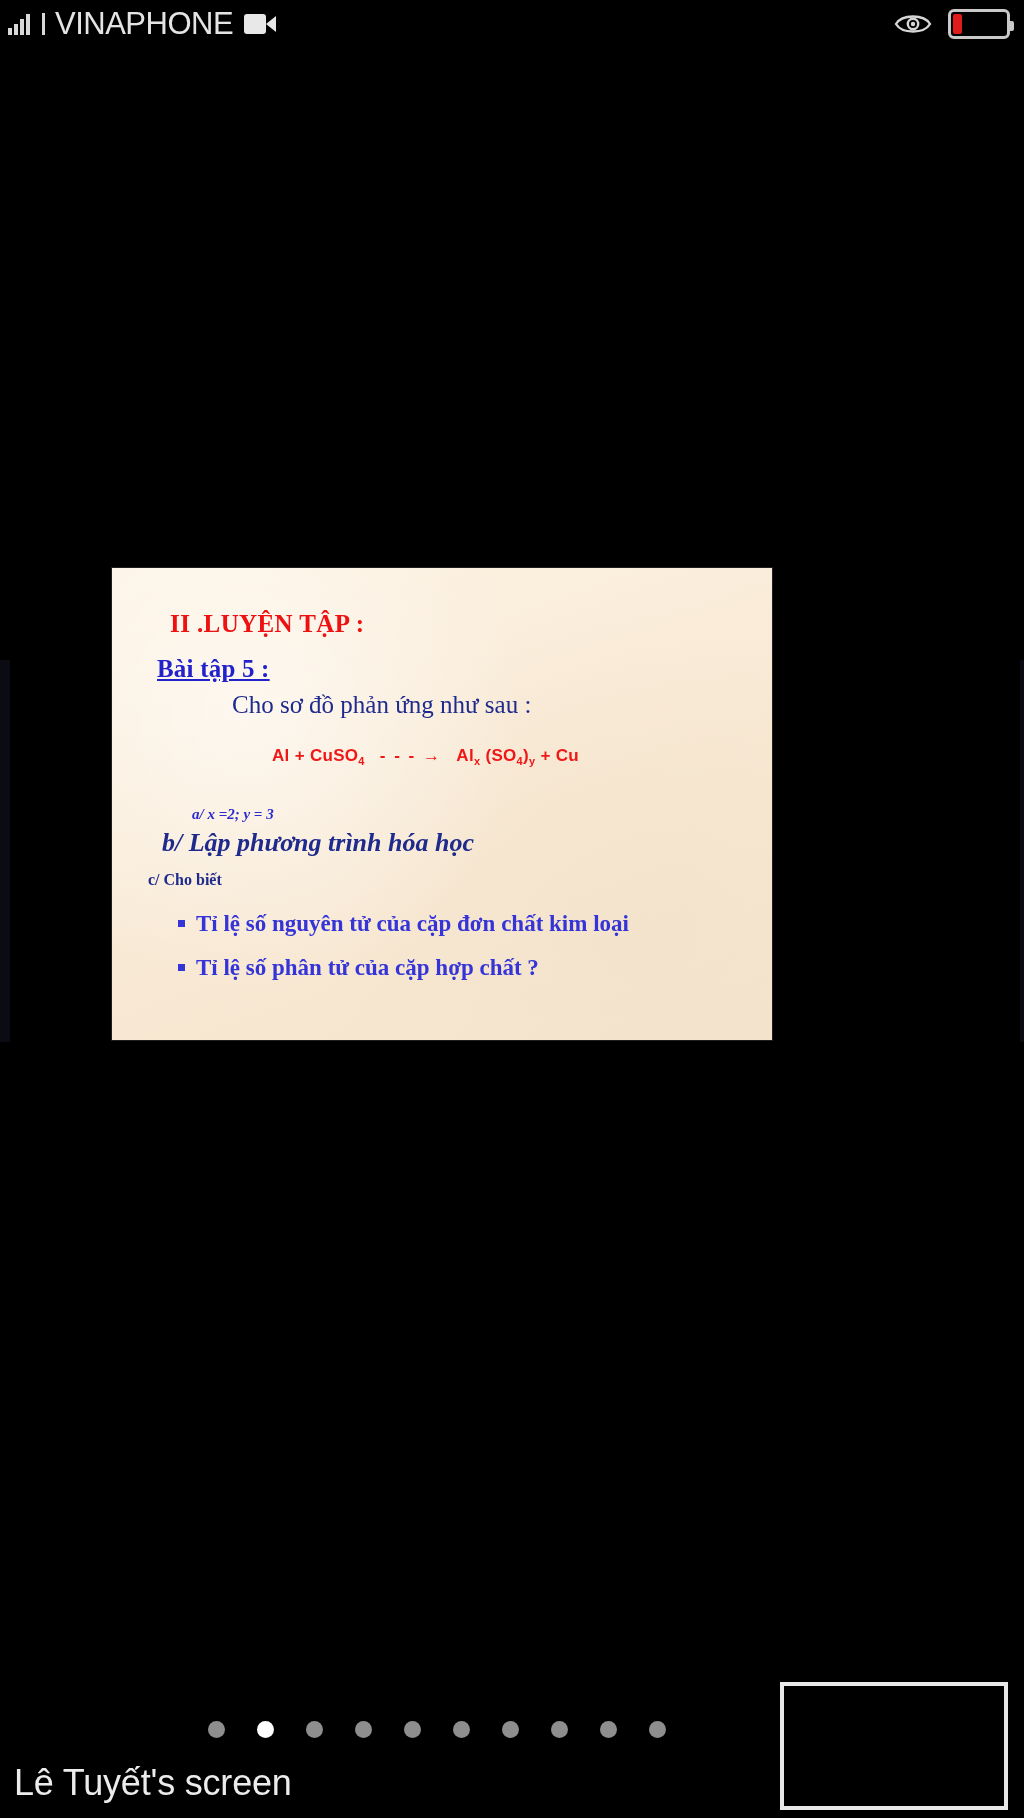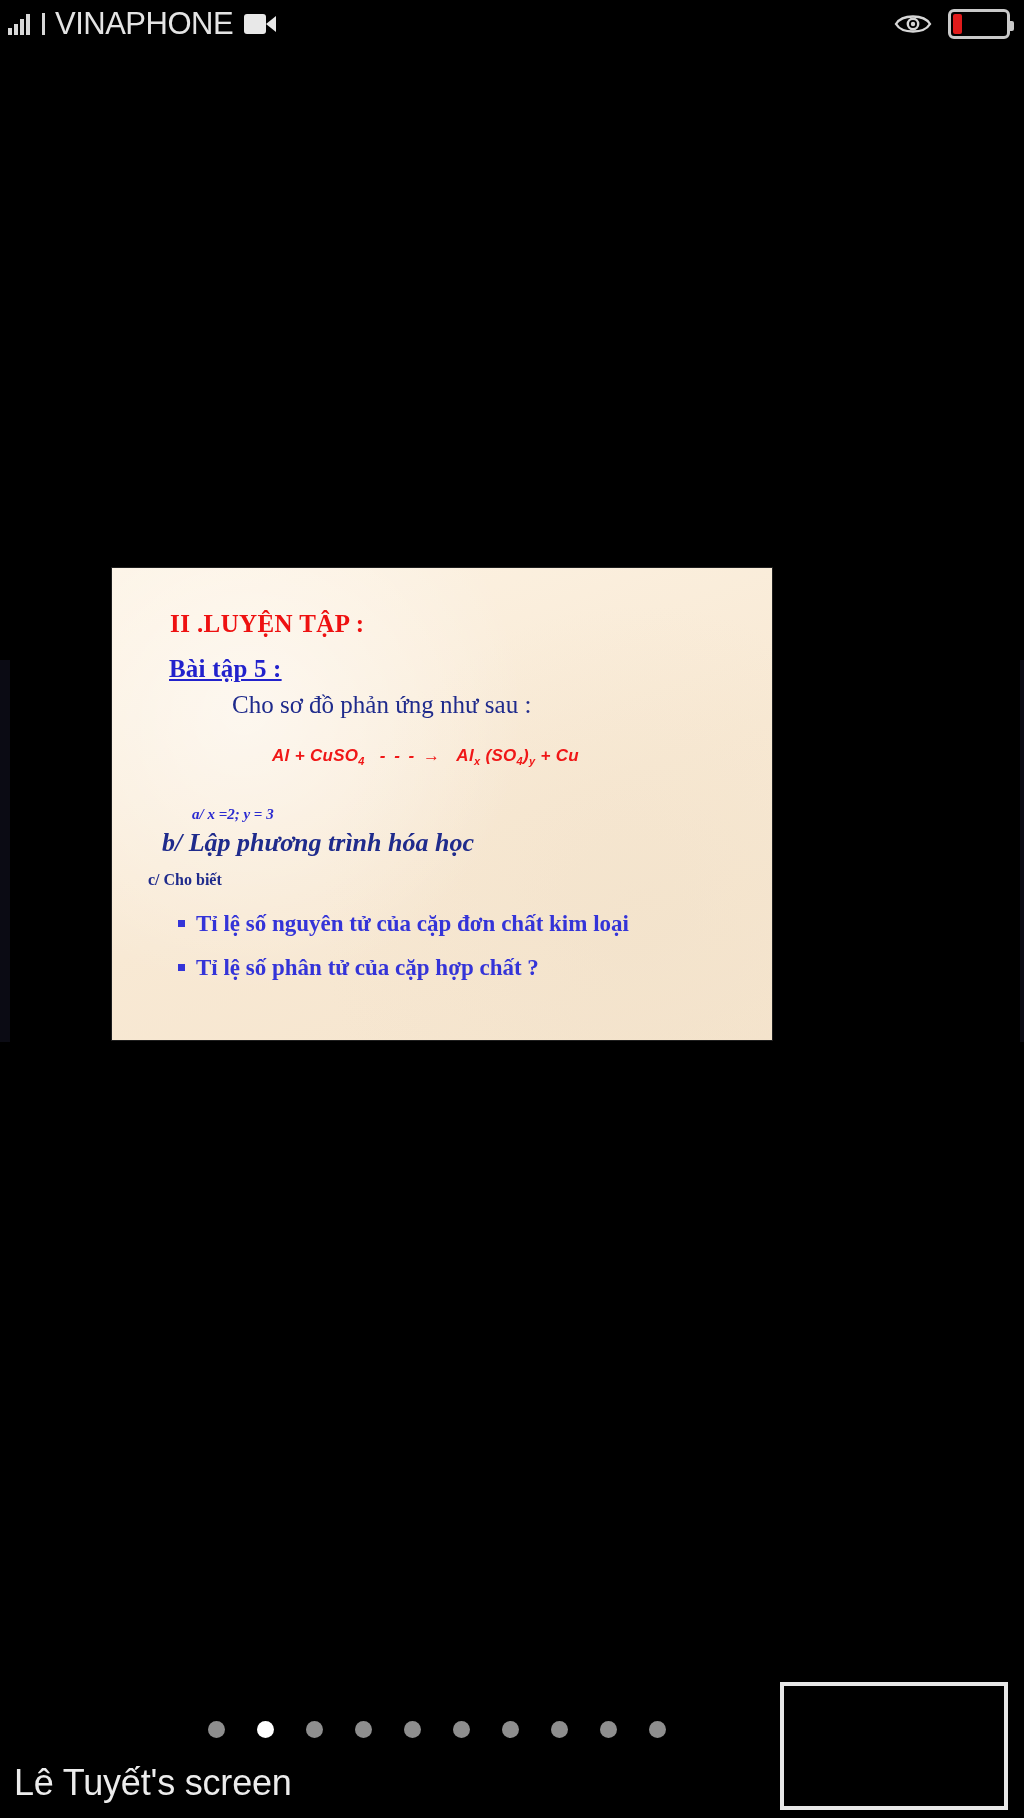--- a/index.html
+++ b/index.html
@@ -172,36 +172,34 @@
     font-weight:bold;
     letter-spacing:0.4px;
   }
   .subheading {
     left:45px; top:87px;
     color:#2222cc;
     font-size:25px;
     font-weight:bold;
     text-decoration:underline;
     letter-spacing:0.2px;
-    margin-left:12px;
   }
   .prompt-line {
     left:120px; top:123px;
     color:#1f2b8c;
     font-size:25px;
     font-weight:normal;
   }
   .equation {
     left:160px; top:178px;
     color:#f01717;
     font-family:"Liberation Sans", sans-serif;
     font-size:17px;
     font-weight:bold;
     letter-spacing:0.3px;
-    font-style:italic;
   }
   .equation .sub {
     font-size:11px;
     vertical-align: sub;
   }
   .equation .arrow {
     letter-spacing:2px;
     margin:0 10px;
   }
   .ans-a {

